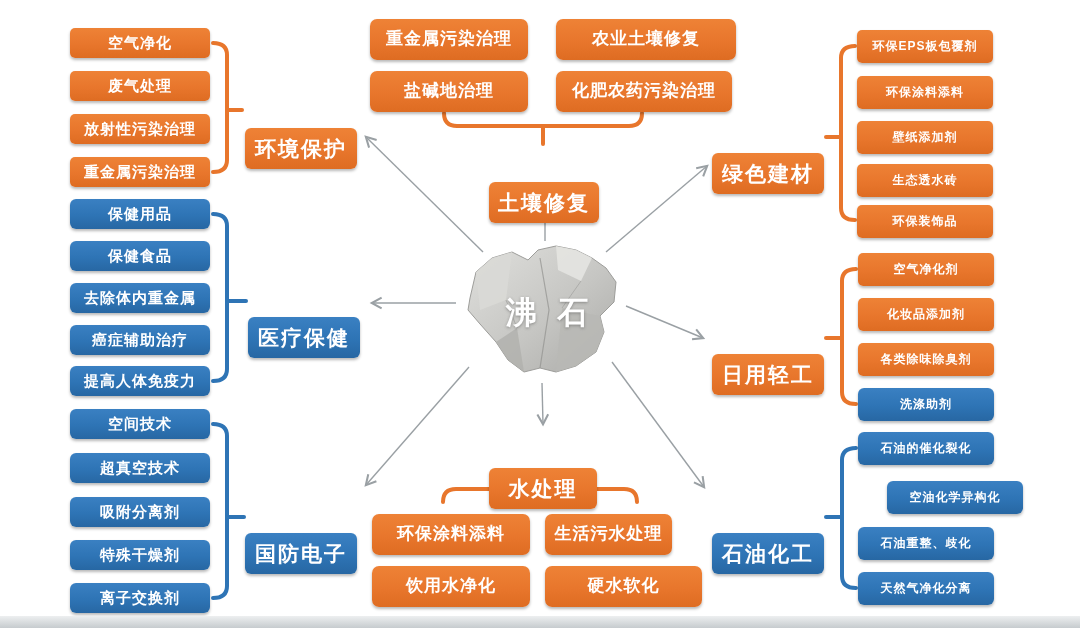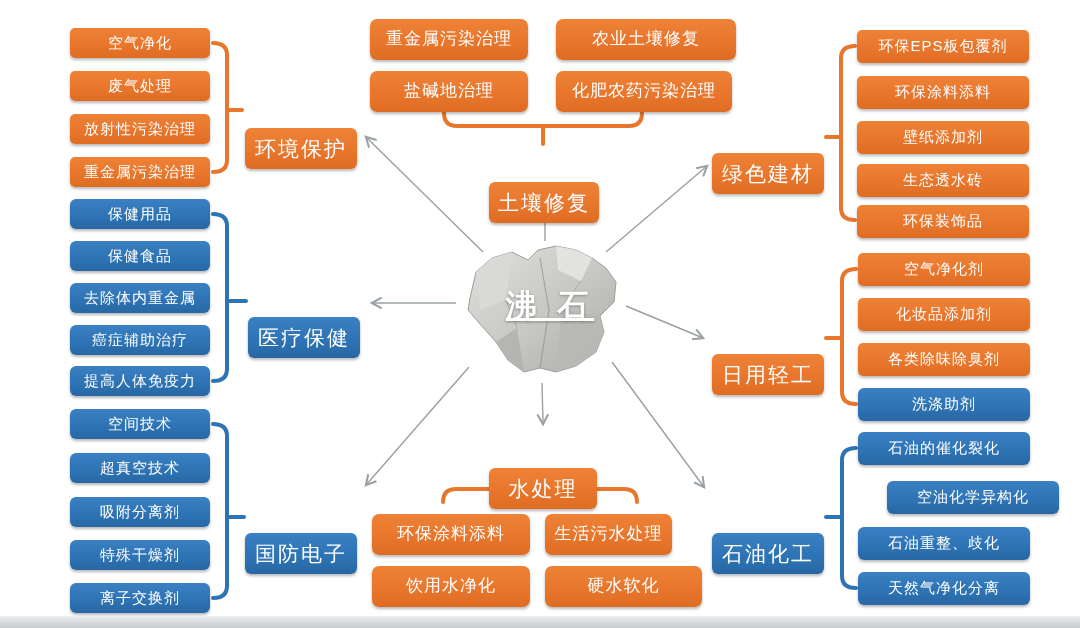--- a/index.html
+++ b/index.html
@@ -3,35 +3,34 @@
 <meta charset="utf-8">
 <style>
   html,body{margin:0;padding:0;background:#fff;}
   .stage{
     position:relative;width:1080px;height:628px;background:#ffffff;overflow:hidden;
     font-family:"Liberation Sans","DejaVu Sans",sans-serif;
   }
   .underlay{position:absolute;left:0;top:0;}
   .box{
     position:absolute;display:flex;align-items:center;justify-content:center;
-    color:#fff;font-weight:normal;text-align:center;line-height:1.1;
+    color:#fff;font-weight:bold;text-align:center;line-height:1.1;
     border-radius:5px;box-shadow:0 2px 3px rgba(0,0,0,.28);
     letter-spacing:1px;
   }
   .o{background:linear-gradient(180deg,#ee8236 0%,#e8762c 55%,#de6c22 100%);}
   .b{background:linear-gradient(180deg,#3a80c2 0%,#2e74b5 55%,#2767a3 100%);border-radius:6px;}
   .item-l{width:140px;height:30px;font-size:15px;}
-  .item-r{width:172px;height:33px;font-size:15px;}
+  .item-r{width:136px;height:33px;font-size:12px;}
   .item-c{height:41px;font-size:17px;border-radius:7px;}
   .cat{width:112px;height:41px;font-size:21px;border-radius:6px;letter-spacing:2px;margin-top:36px;}
   .center-label{
-    position:absolute;left:470px;top:285px;width:160px;text-align:center;
+    position:absolute;left:470px;top:292px;width:160px;text-align:center;
     color:#fff;font-size:31px;font-weight:bold;letter-spacing:6px;
     text-shadow:0 1px 3px rgba(60,60,60,.45);
-    text-decoration:underline;
   }
   .bottom-bar{
     position:absolute;left:0;top:616px;width:1080px;height:12px;
     background:linear-gradient(180deg,#edeff0 0%,#c6cbce 100%);
   }
 </style>
 </head>
 <body>
 
 <div class="stage">

